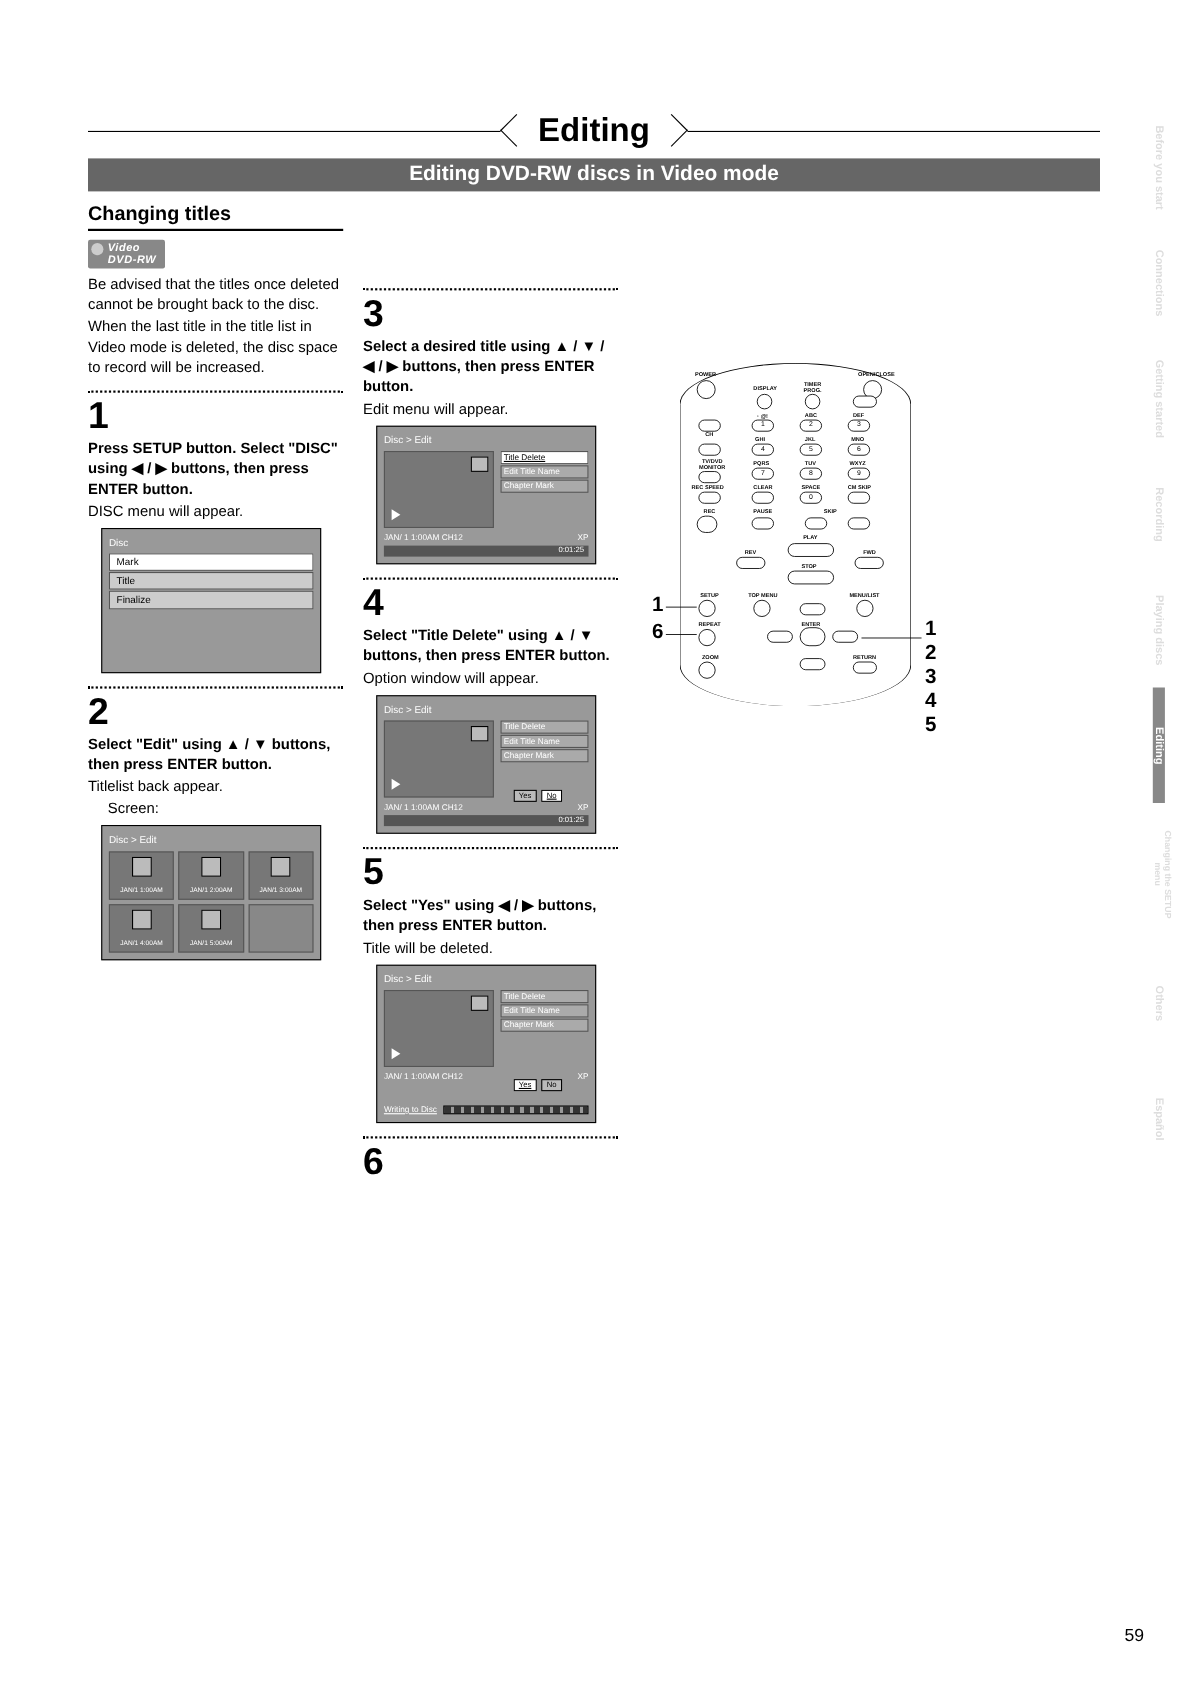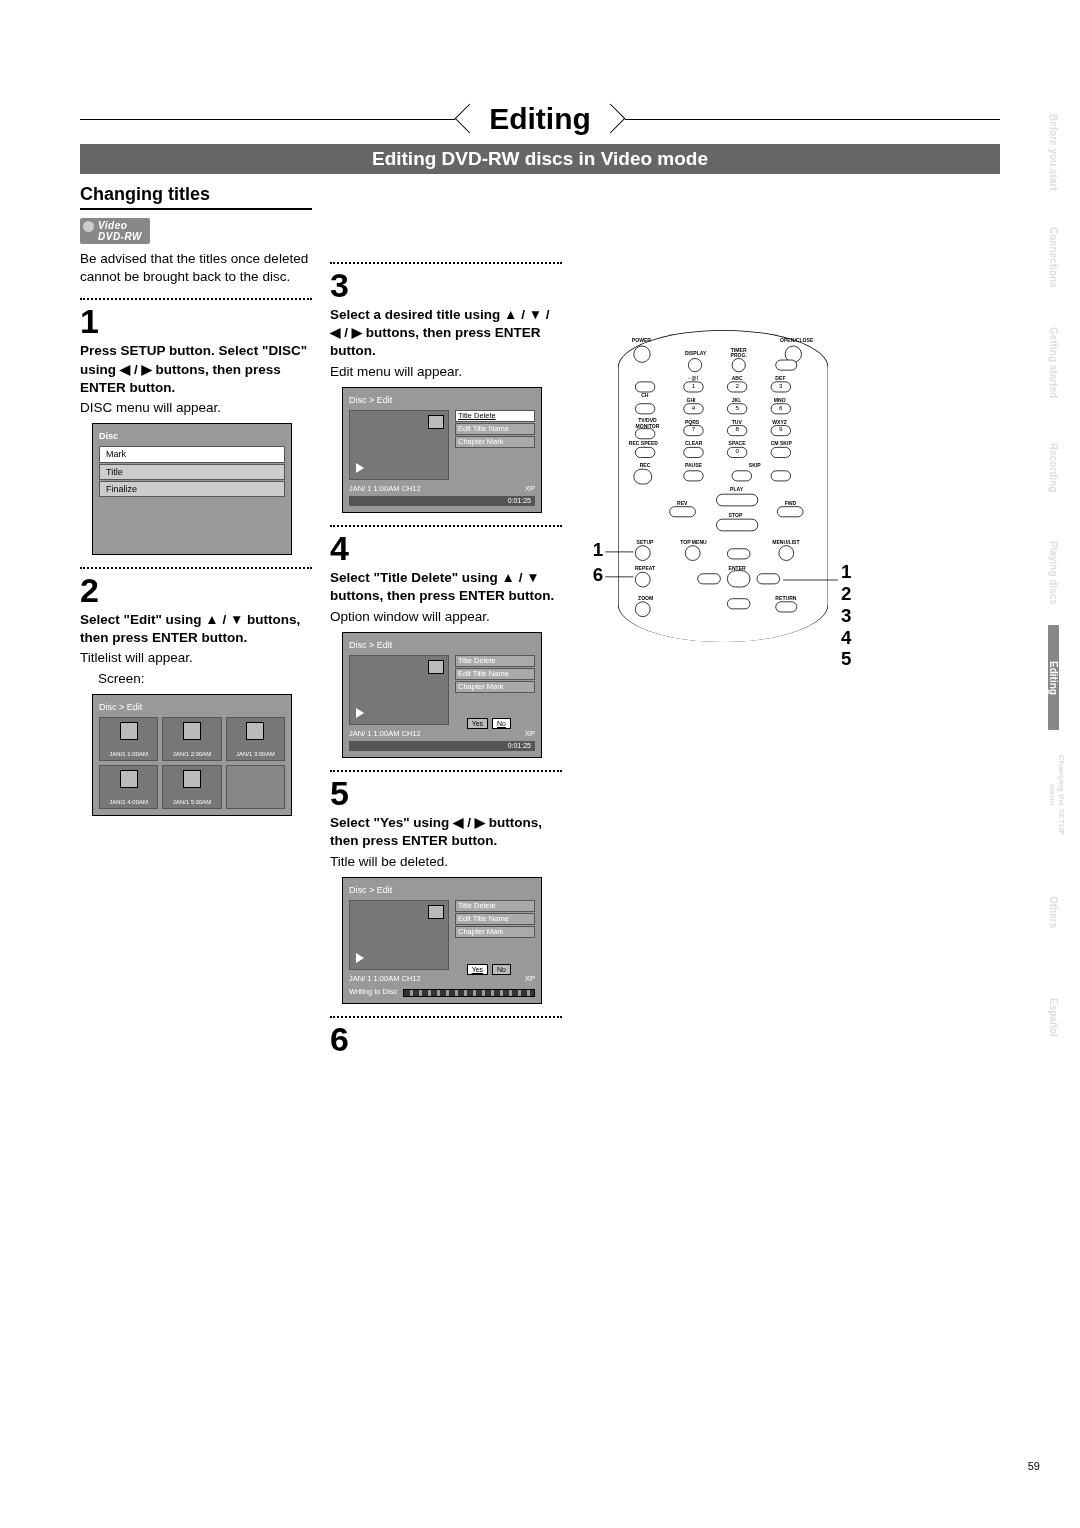--- a/index.html
+++ b/index.html
@@ -111,21 +111,20 @@
     font-size: 9px;
     color: #000;
     margin-top: 6px;
     width: 200px;
     margin-left: 12px;
   }
   .screen-box .sb-title {
     color: #fff;
     font-size: 9px;
     margin-bottom: 4px;
-    font-weight: bold;
   }
   .screen-box .menu-item {
     background: #ccc;
     border: 1px solid #555;
     padding: 1px 6px;
     margin-bottom: 1px;
   }
   .screen-box .menu-item.sel {
     background: #fff;
   }
@@ -246,24 +245,25 @@
   }
   .edit-box .yn span {
     border: 1px solid #000;
     padding: 0 4px;
     background: #bbb;
     color: #000;
   }
   .edit-box .yn .sel { background: #fff; text-decoration: underline; }
   .edit-box .writing {
     font-size: 7.5px;
-    margin-top: 3px;
+    margin-top: 20px;
     display: flex;
-    align-items: flex-end;
+    align-items: center;
     gap: 6px;
+    text-decoration: underline;
   }
   .edit-box .writing .prog {
     flex: 1;
     border: 1px solid #000;
     height: 8px;
     background: repeating-linear-gradient(90deg, #333 0 6px, #999 6px 9px);
   }
   
   .remote-col {
     width: 380px;
@@ -328,22 +328,22 @@
     text-align: center;
     height: 105px;
   }
   .tab.active {
     color: #fff;
     background: #888;
   }
   .page-num {
     position: absolute;
     right: 40px;
-    bottom: 56px;
-    font-size: 11px;
+    bottom: 31px;
+    font-size: 16px;
   }
 </style>
 </head>
 <body>
 
 <div class="page">
 
   
   <div class="title-row">
     <div class="line-l"></div>
@@ -357,38 +357,39 @@
   <div class="section-heading">Changing titles</div>
   <div class="dvd-badge">
     <span>Video</span><br>
     <span>DVD-RW</span>
   </div>
 
   <div class="columns" style="margin-top:6px;">
 
     <div class="col">
       <p>Be advised that the titles once deleted cannot be brought back to the disc.</p>
+      <p>When the last title in the title list in Video mode is deleted, the disc space to record will be increased.</p>
 
       <hr class="dot-rule">
       <div class="step-num">1</div>
       <p class="bold">Press SETUP button. Select "DISC" using ◀ / ▶ buttons, then press ENTER button.</p>
       <p>DISC menu will appear.</p>
 
       <div class="screen-box">
         <div class="sb-title">Disc</div>
         <div class="menu-item sel">Mark</div>
         <div class="menu-item">Title</div>
         <div class="menu-item">Finalize</div>
         <div class="spacer"></div>
       </div>
 
       <hr class="dot-rule">
       <div class="step-num">2</div>
       <p class="bold">Select "Edit" using ▲ / ▼ buttons, then press ENTER button.</p>
-      <p>Titlelist will appear.</p>
+      <p>Titlelist back appear.</p>
       <p class="indent">Screen:</p>
 
       <div class="titlelist">
         <div class="tl-head">Disc &gt; Edit</div>
         <div class="tl-grid">
           <div class="tl-cell">
               <div class="thumb"></div>
               <div class="cap">JAN/1  1:00AM</div>
             </div>
           <div class="tl-cell">

